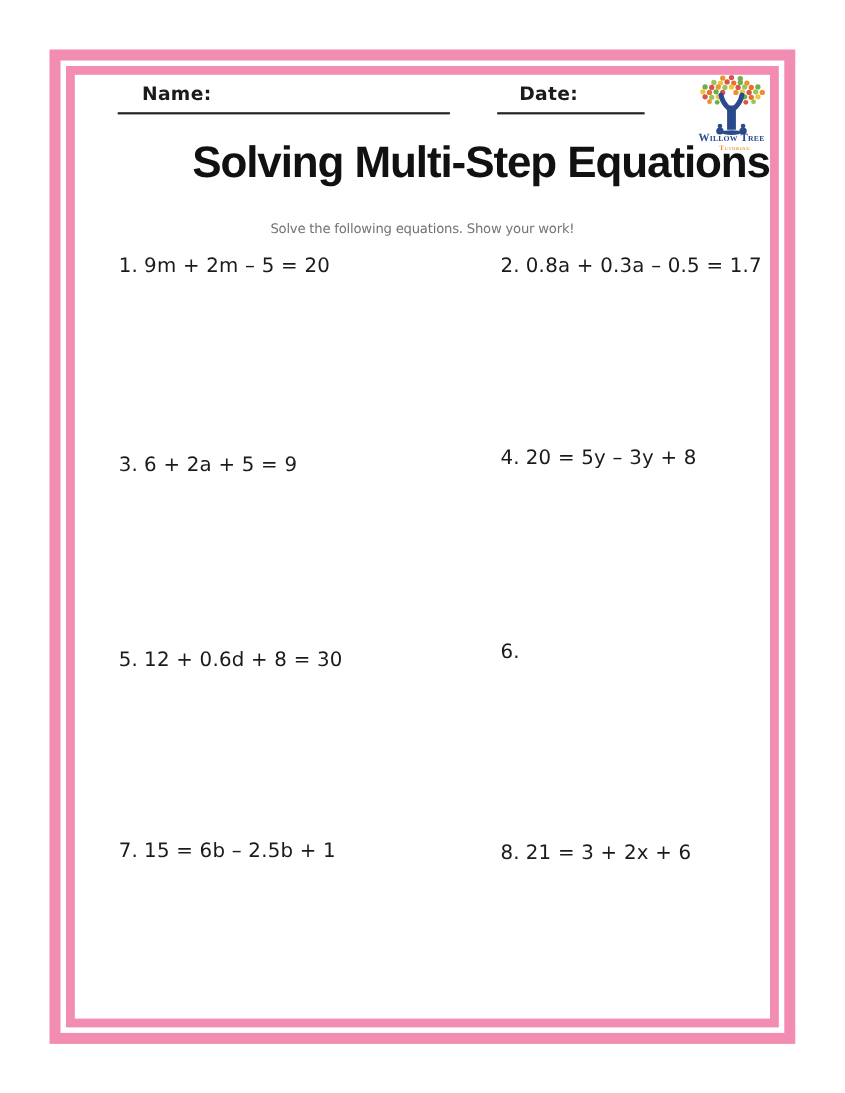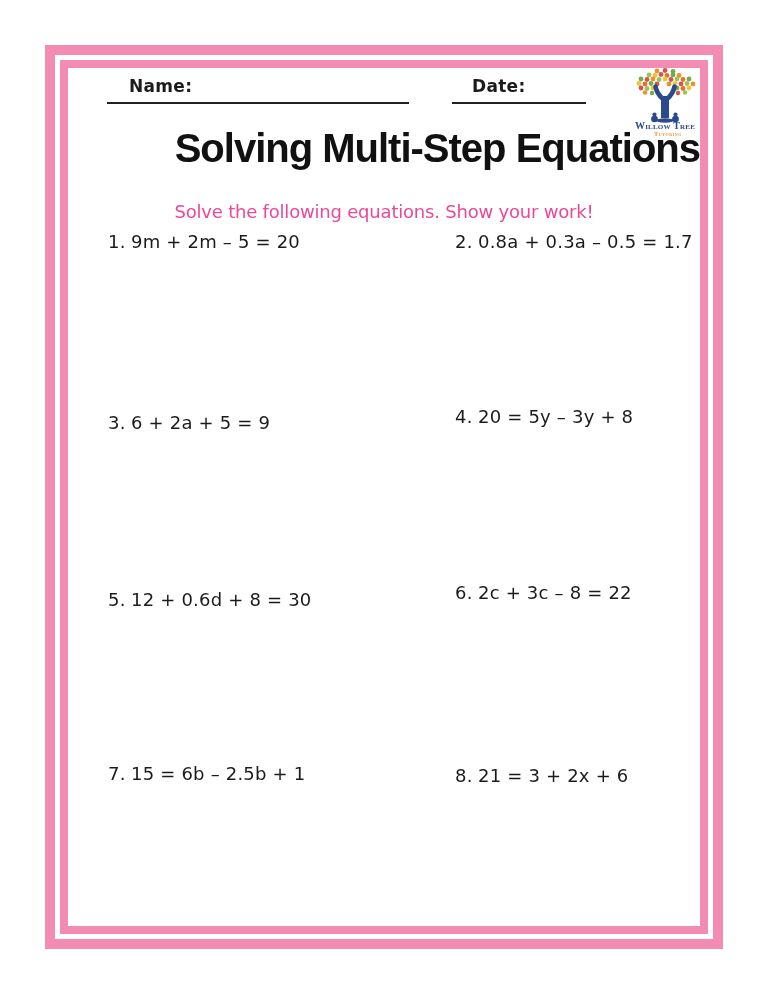--- a/index.html
+++ b/index.html
@@ -58,24 +58,24 @@
     font-size: 40px;
     letter-spacing: -1px;
     color: #111111;
     white-space: nowrap;
     padding-left: 16px;
   }
   .instructions {
     position: absolute;
     left: 0; right: 0; top: 133px;
     text-align: center;
-    font-size: 18px;
+    font-size: 12px;
     font-weight: normal;
     letter-spacing: -0.2px;
-    color: #ec4899;
+    color: #737373;
     white-space: nowrap;
   }
   
   .eq {
     position: absolute;
     display: flex;
     font-size: 18px;
     letter-spacing: 0.2px;
     color: #1b1b1b;
     white-space: nowrap;
@@ -171,21 +171,20 @@
   <div class="eq" style="left:387px; top:338px;">
     <span class="eq-num">4.</span>
     <span class="eq-text">20 = 5y – 3y + 8</span>
   </div>
   <div class="eq" style="left:40px; top:521px;">
     <span class="eq-num">5.</span>
     <span class="eq-text">12 + 0.6d + 8 = 30</span>
   </div>
   <div class="eq" style="left:387px; top:514px;">
     <span class="eq-num">6.</span>
-    <span class="eq-text">2c + 3c – 8 = 22</span>
   </div>
   <div class="eq" style="left:40px; top:695px;">
     <span class="eq-num">7.</span>
     <span class="eq-text">15 = 6b – 2.5b + 1</span>
   </div>
   <div class="eq" style="left:387px; top:697px;">
     <span class="eq-num">8.</span>
     <span class="eq-text">21 = 3 + 2x + 6</span>
   </div>
 

